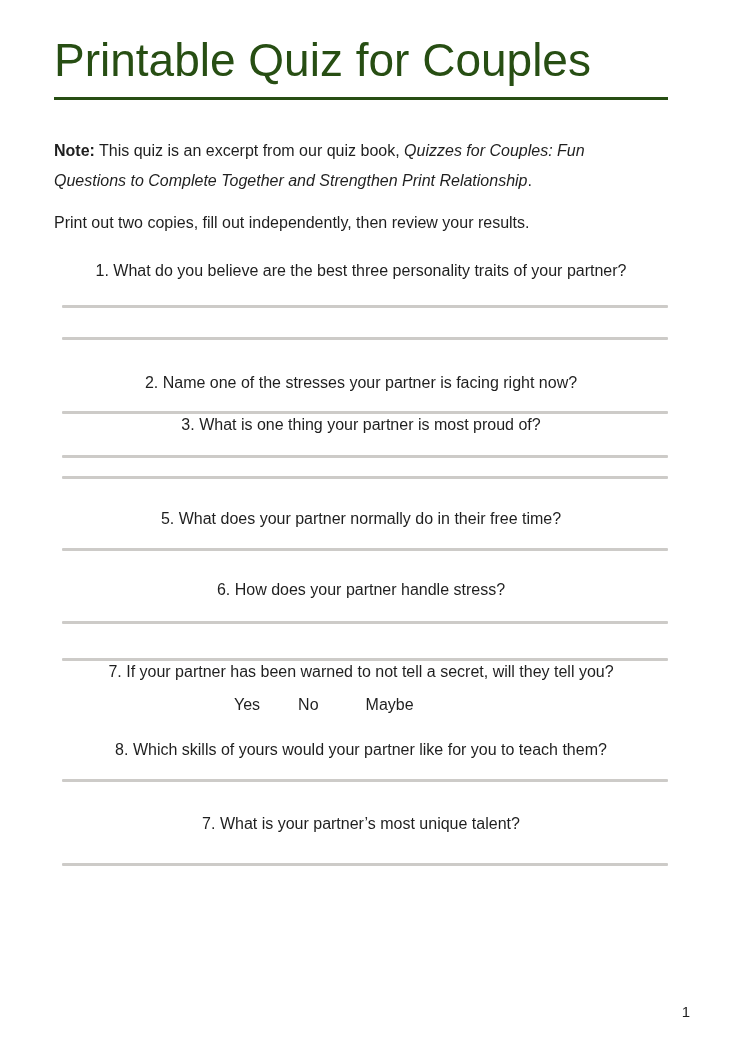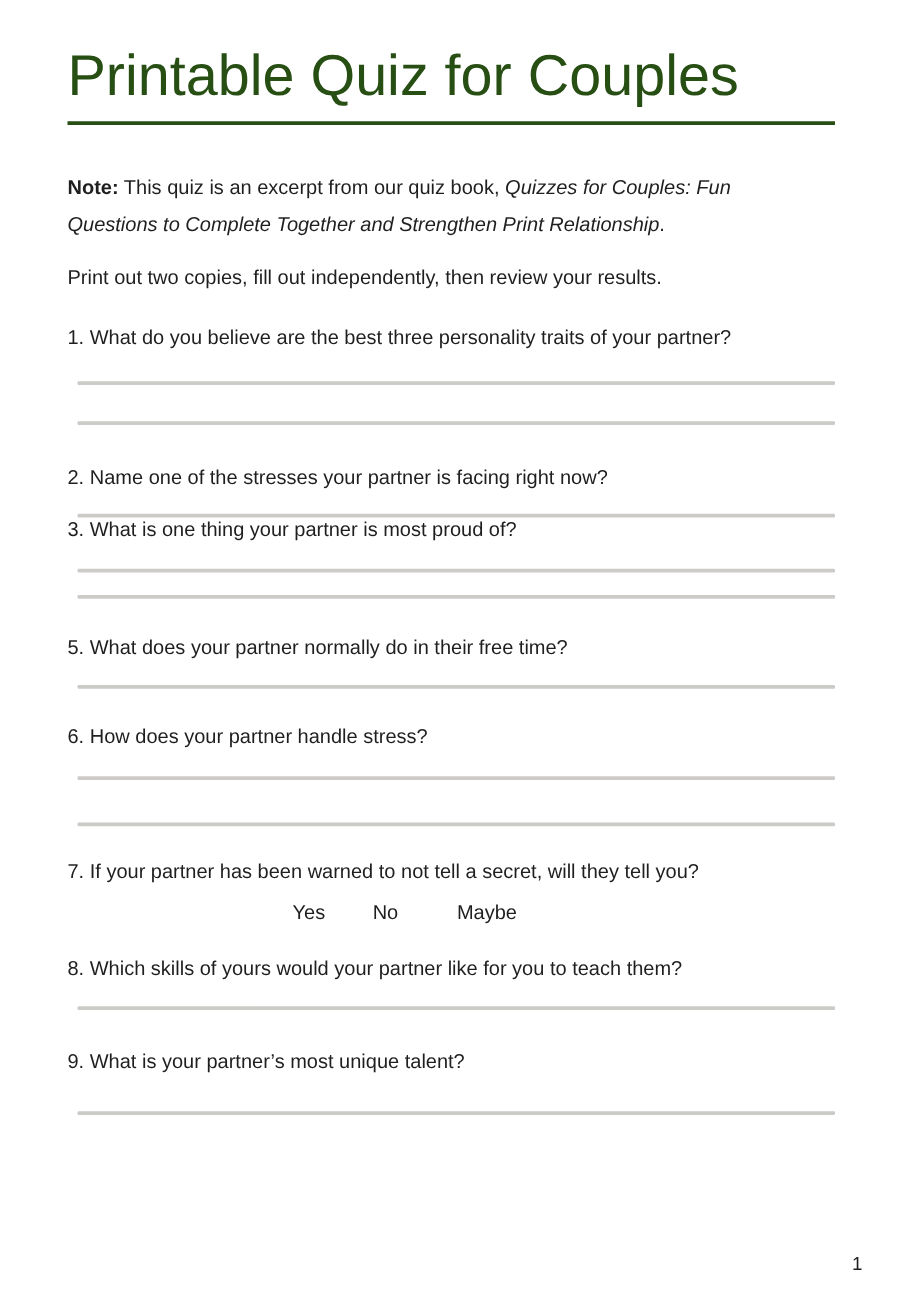--- a/index.html
+++ b/index.html
@@ -43,20 +43,21 @@
   .note .bold{font-weight:700;}
   .note .italic{font-style:italic;}
   .instruction{
     margin-top:12px;
     font-size:16px;
     line-height:30px;
   }
   .q{
     font-size:16px;
     line-height:22px;
+    text-align:center;
   }
   .ans-line{
     height:3px;
     background:var(--line);
     margin-left:8px;
     border-radius:1px;
   }
   .options-row{
     font-size:16px;
     line-height:22px;
@@ -99,28 +100,28 @@
 
   <div class="ans-line" style="margin-top:18px"></div>
 
   <div class="q" style="margin-top:29px">5. What does your partner normally do in their free time?</div>
   <div class="ans-line" style="margin-top:18px"></div>
 
   <div class="q" style="margin-top:28px">6. How does your partner handle stress?</div>
   <div class="ans-line" style="margin-top:20px"></div>
   <div class="ans-line" style="margin-top:34px"></div>
 
-  <div class="q" style="margin-top:26px">7. If your partner has been warned to not tell a secret, will they tell you?</div>
+  <div class="q" style="">7. If your partner has been warned to not tell a secret, will they tell you?</div>
   <div class="options-row" style="margin-top:11px">
     <span class="opt-yes">Yes</span>
     <span class="opt-no">No</span>
     <span class="opt-maybe">Maybe</span>
   </div>
 
   <div class="q" style="margin-top:23px">8. Which skills of yours would your partner like for you to teach them?</div>
   <div class="ans-line" style="margin-top:18px"></div>
 
-  <div class="q" style="margin-top:31px">9. What is your partner’s most unique talent?</div>
+  <div class="q" style="margin-top:31px">7. What is your partner’s most unique talent?</div>
   <div class="ans-line" style="margin-top:28px"></div>
 
   <div class="page-number">1</div>
 
 </div>
 
 </body></html>

